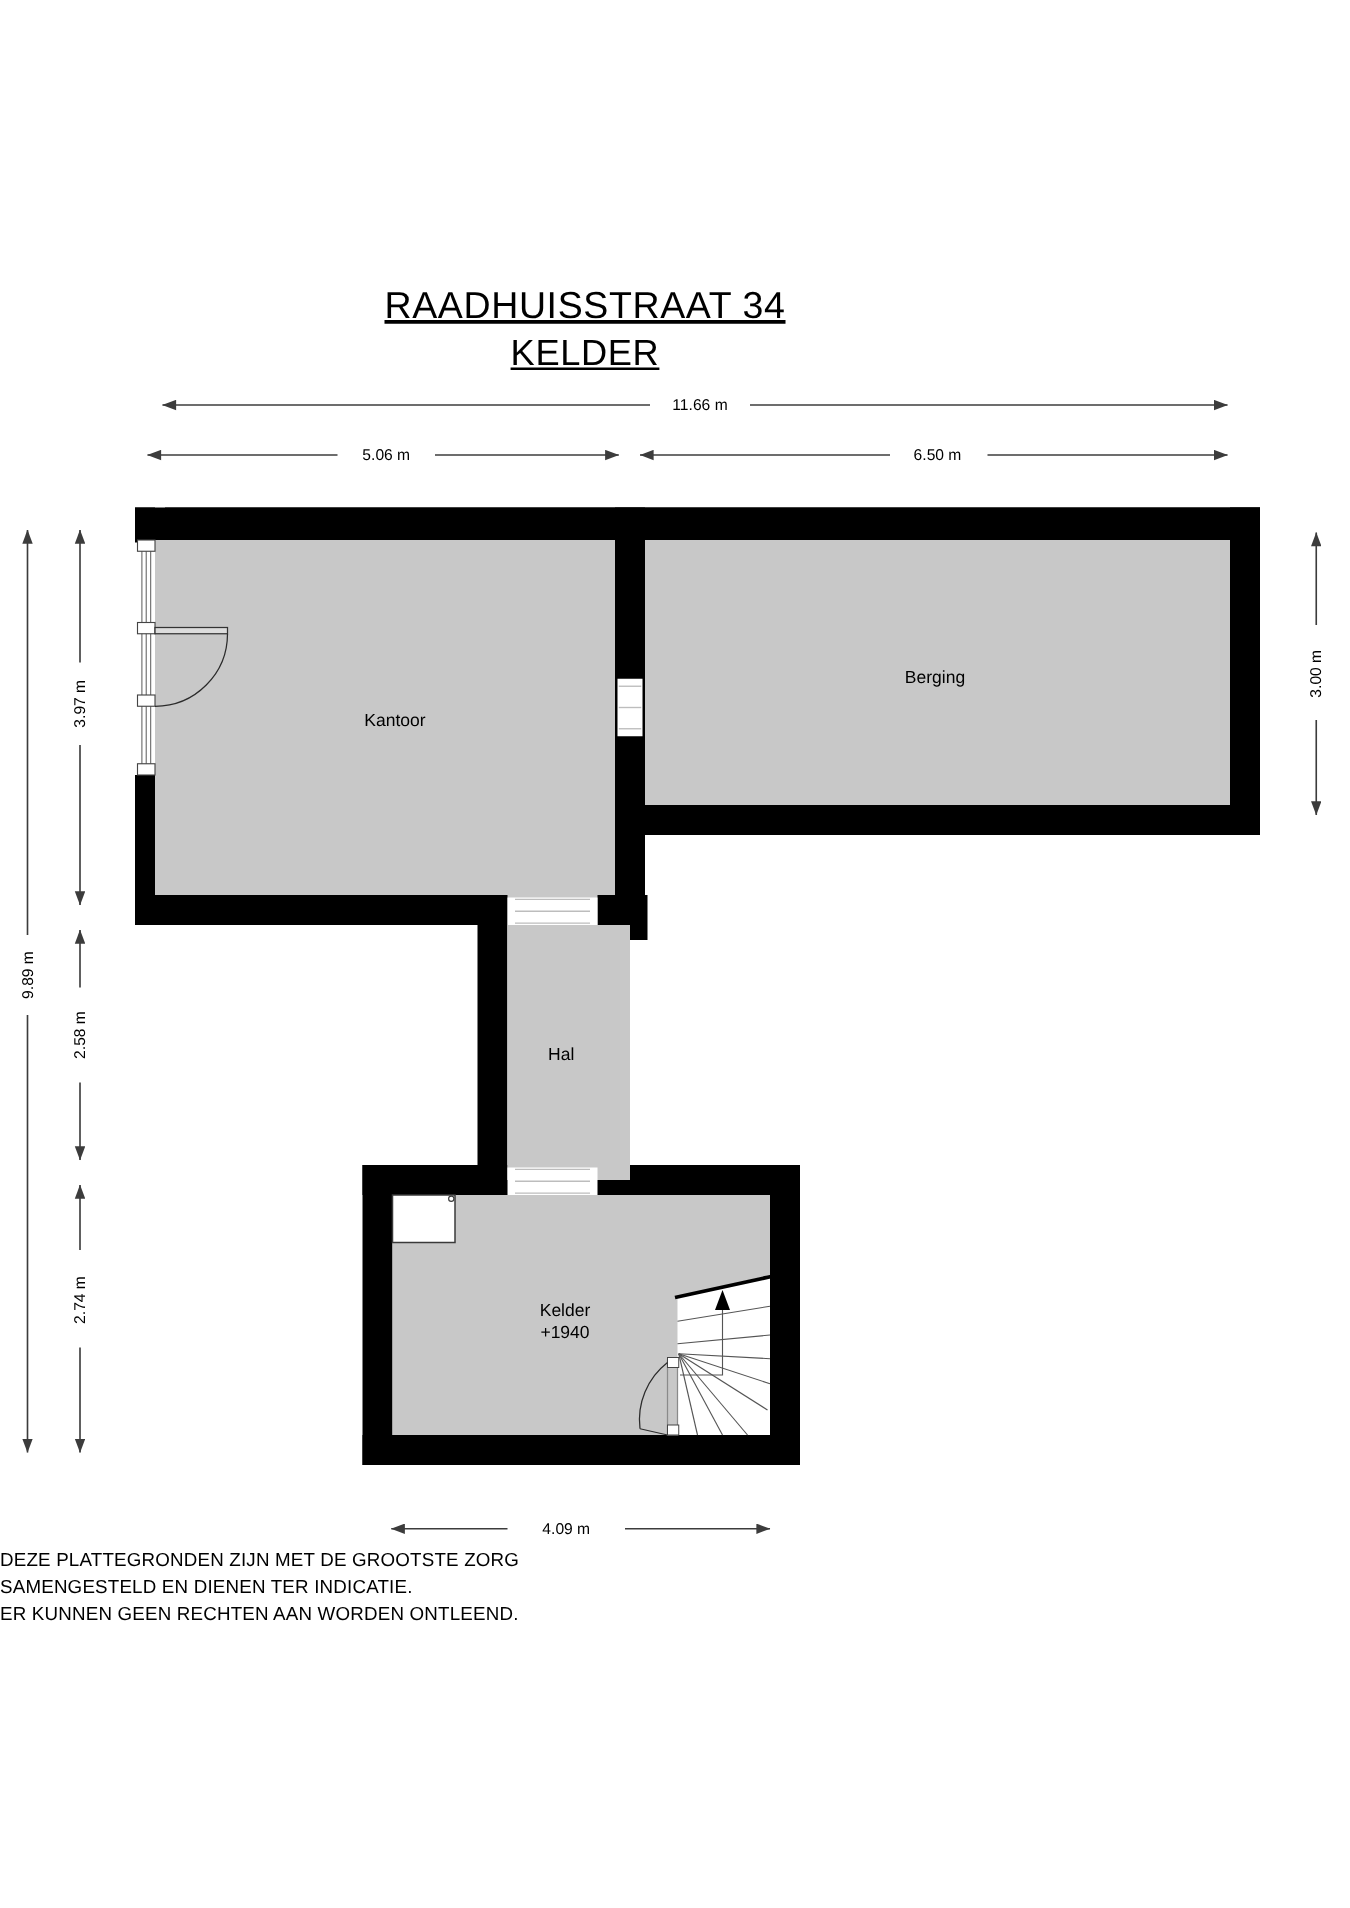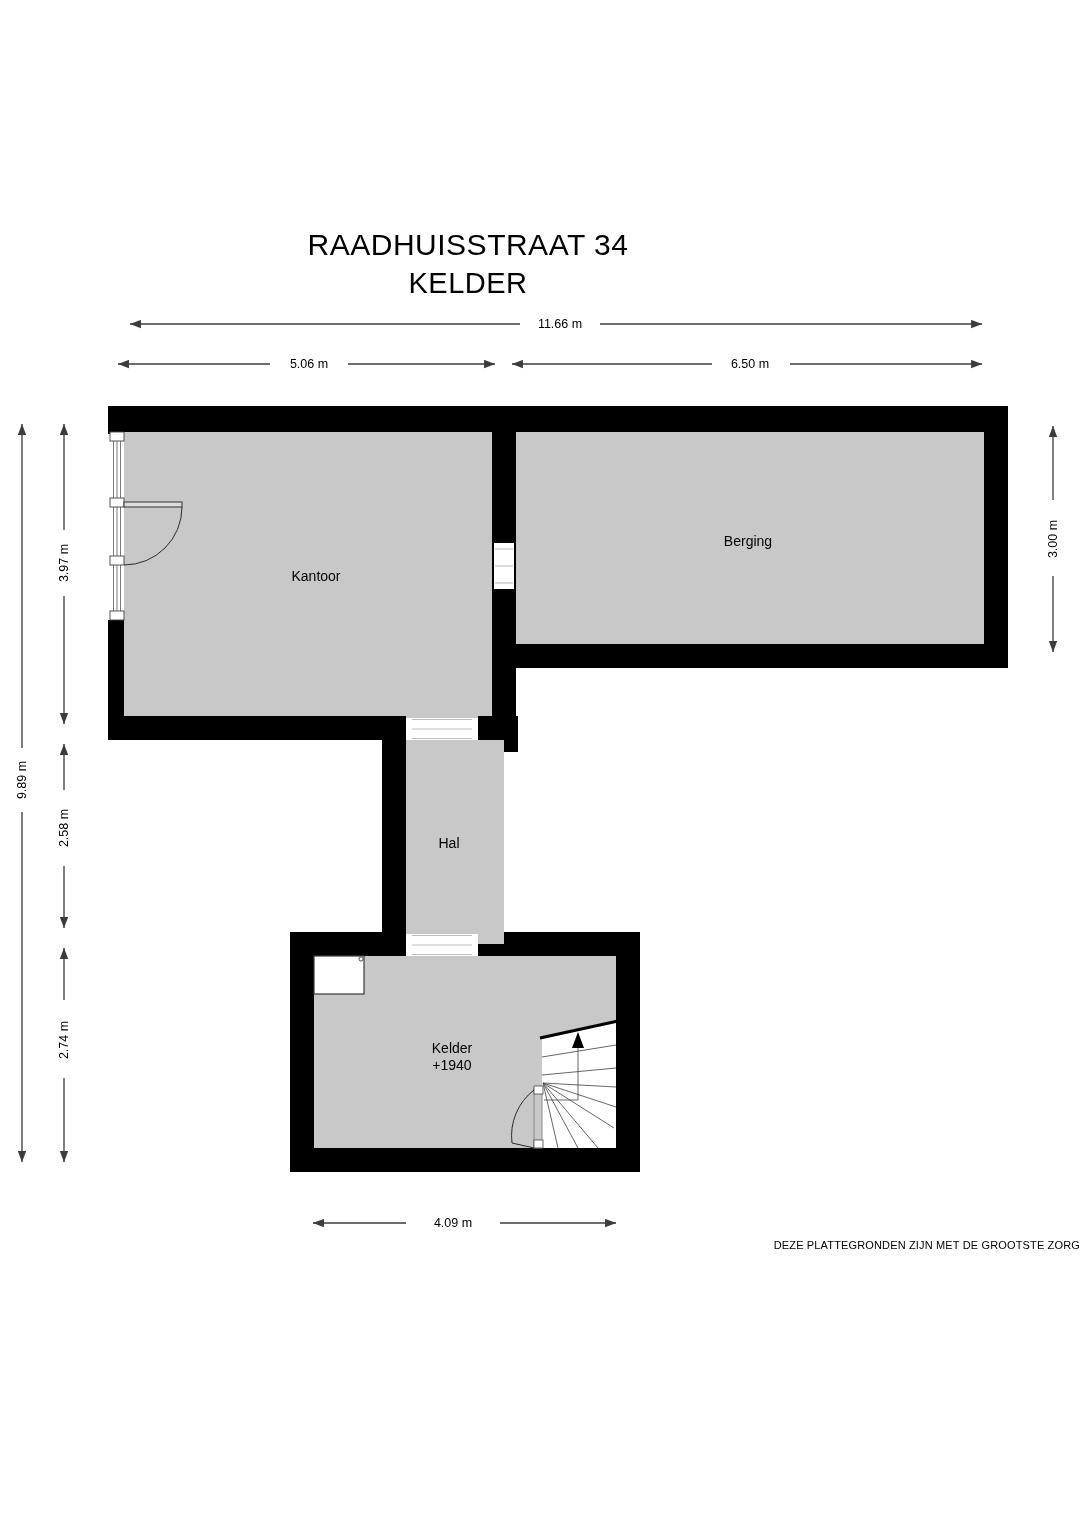--- a/index.html
+++ b/index.html
@@ -25,20 +25,21 @@
   }
 
   
   .title-block {
     position: absolute;
     left: 0;
     top: 228px;
     width: 936px;
     text-align: center;
     line-height: 1.15;
+    text-decoration: underline;
   }
   .title-line-1 {
     font-size: 30px;
     letter-spacing: 0.5px;
     font-weight: 400;
     display: block;
   }
   .title-line-2 {
     font-size: 29px;
     letter-spacing: 0.5px;
@@ -46,22 +47,22 @@
     display: block;
     margin-top: 4px;
   }
 
   
   .disclaimer {
     position: absolute;
     left: 0;
     top: 1238px;
     width: 1080px;
-    text-align: right;
-    font-size: 11px;
+    text-align: left;
+    font-size: 15px;
     line-height: 1.42;
     letter-spacing: 0.15px;
   }
   .disclaimer span { display: block; }
 
   
   #plan-svg {
     position: absolute;
     left: 0;
     top: 0;
@@ -317,15 +318,17 @@
 
     <g>
       <line class="dim-line" x1="313" y1="1223" x2="406" y2="1223" marker-start="url(#arrTail)"></line>
       <line class="dim-line" x1="500" y1="1223" x2="616" y2="1223" marker-end="url(#arrHead)"></line>
       <text class="dim-text" x="453" y="1227">4.09 m</text>
     </g>
   </svg>
 
   <div class="disclaimer">
     <span>DEZE PLATTEGRONDEN ZIJN MET DE GROOTSTE ZORG</span>
+    <span>SAMENGESTELD EN DIENEN TER INDICATIE.</span>
+    <span>ER KUNNEN GEEN RECHTEN AAN WORDEN ONTLEEND.</span>
   </div>
 
 </div>
 
 </body></html>

